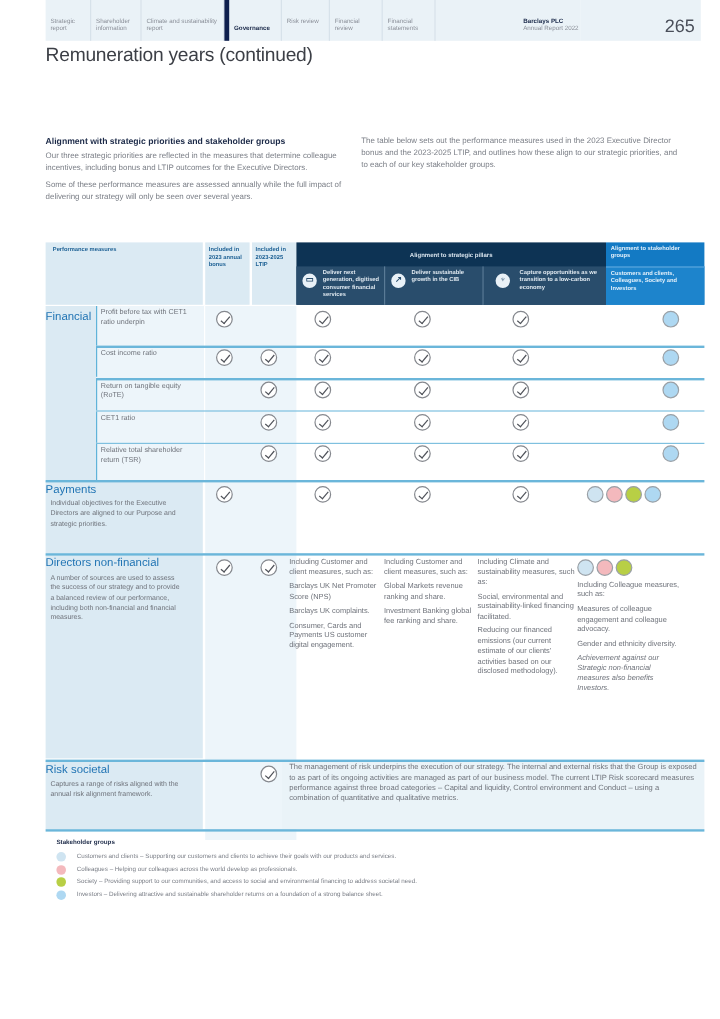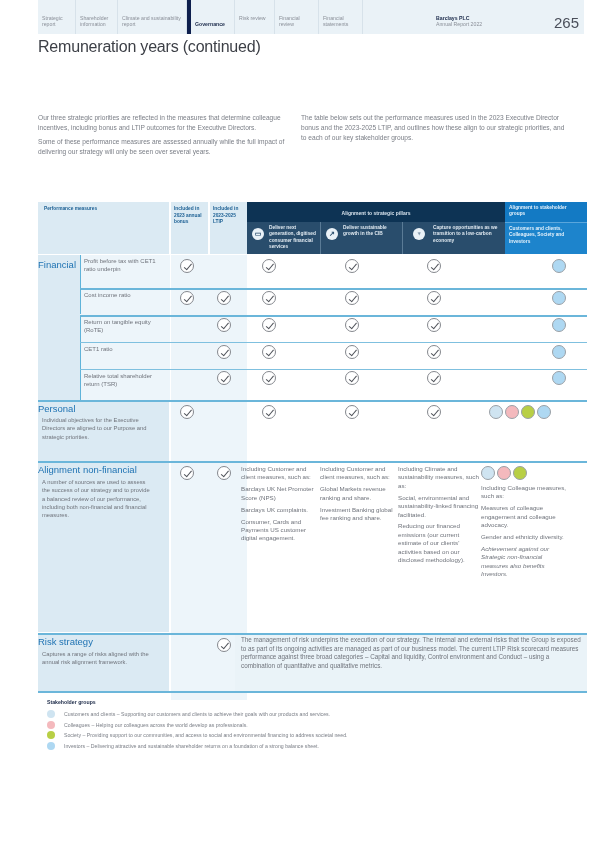--- a/index.html
+++ b/index.html
@@ -77,20 +77,21 @@
 <div style="position:absolute;left:484px;top:0;width:100px;height:34px;background:#eaf2f7;"></div>
 <div class="brand" style="left:436px;top:15px;">
   <b>Barclays PLC</b>
   <span>Annual Report 2022</span>
 </div>
 <div class="pagenum">265</div>
 
 <div class="title">Remuneration years (continued)</div>
 
 <div class="intro-left">
+  <div class="intro-head">Alignment with strategic priorities and stakeholder groups</div>
   <p class="intro-p">Our three strategic priorities are reflected in the measures that determine colleague incentives, including bonus and LTIP outcomes for the Executive Directors.</p>
   <p class="intro-p">Some of these performance measures are assessed annually while the full impact of delivering our strategy will only be seen over several years.</p>
 </div>
 <div class="intro-right">
   <p class="intro-p">The table below sets out the performance measures used in the 2023 Executive Director bonus and the 2023-2025 LTIP, and outlines how these align to our strategic priorities, and to each of our key stakeholder groups.</p>
 </div>
 
 <div class="tbl">
 
   <div class="hdr h-perf">Performance measures</div>
@@ -160,33 +161,33 @@
   <div class="hline" style="top:167px;left:42px;width:507px"></div>
 
   <div class="measure" style="top:168px;height:30px;">Relative total shareholder return (TSR)</div>
   <div class="check" style="left:179px;top:169px"></div>
   <div class="check" style="left:224px;top:169px"></div>
   <div class="check" style="left:307px;top:169px"></div>
   <div class="check" style="left:389px;top:169px"></div>
   <div class="dot" style="left:514px;top:169px;background:#aed8f2"></div>
   <div class="hline thick" style="top:198px;width:549px"></div>
 
-  <div class="cat-title" style="top:201px">Personal</div>
+  <div class="cat-title" style="top:201px">Payments</div>
   <div class="cat-desc" style="top:214px;width:110px">Individual objectives for the Executive Directors are aligned to our Purpose and strategic priorities.</div>
   <div class="check" style="left:142px;top:203px"></div>
   <div class="check" style="left:224px;top:203px"></div>
   <div class="check" style="left:307px;top:203px"></div>
   <div class="check" style="left:389px;top:203px"></div>
   <div class="dot" style="left:451px;top:203px;background:#cfe4f1"></div>
   <div class="dot" style="left:467px;top:203px;background:#f4b9bd"></div>
   <div class="dot" style="left:483px;top:203px;background:#b8cf45"></div>
   <div class="dot" style="left:499px;top:203px;background:#aed8f2"></div>
   <div class="hline thick" style="top:259px;width:549px"></div>
 
-  <div class="cat-title" style="top:262px">Alignment non-financial</div>
+  <div class="cat-title" style="top:262px">Directors non-financial</div>
   <div class="cat-desc" style="top:276px;width:110px">A number of sources are used to assess the success of our strategy and to provide a balanced review of our performance, including both non-financial and financial measures.</div>
   <div class="check" style="left:142px;top:264px"></div>
   <div class="check" style="left:179px;top:264px"></div>
 
   <div class="snf-text" style="left:203px;top:263px;width:78px">
     <p>Including Customer and client measures, such as:</p>
     <p>Barclays UK Net Promoter Score (NPS)</p>
     <p>Barclays UK complaints.</p>
     <p>Consumer, Cards and Payments US customer digital engagement.</p>
   </div>
@@ -204,21 +205,21 @@
   <div class="dot" style="left:459px;top:264px;background:#f4b9bd"></div>
   <div class="dot" style="left:475px;top:264px;background:#b8cf45"></div>
   <div class="snf-text" style="left:443px;top:282px;width:86px">
     <p>Including Colleague measures, such as:</p>
     <p>Measures of colleague engagement and colleague advocacy.</p>
     <p>Gender and ethnicity diversity.</p>
     <p class="i">Achievement against our Strategic non-financial measures also benefits Investors.</p>
   </div>
   <div class="hline thick" style="top:431px;width:549px"></div>
 
-  <div class="cat-title" style="top:434px">Risk strategy</div>
+  <div class="cat-title" style="top:434px">Risk societal</div>
   <div class="cat-desc" style="top:448px;width:110px">Captures a range of risks aligned with the annual risk alignment framework.</div>
   <div class="check" style="left:179px;top:436px"></div>
   <div class="risk-text" style="left:203px;top:434px;width:340px">The management of risk underpins the execution of our strategy. The internal and external risks that the Group is exposed to as part of its ongoing activities are managed as part of our business model. The current LTIP Risk scorecard measures performance against three broad categories – Capital and liquidity, Control environment and Conduct – using a combination of quantitative and qualitative metrics.</div>
   <div class="hline thick" style="top:489px;width:549px"></div>
 </div>
 
 <div class="legend">
   <div class="legend-title">Stakeholder groups</div>
   <div class="legend-item">
     <span class="legend-dot" style="background:#cfe4f1"></span>

